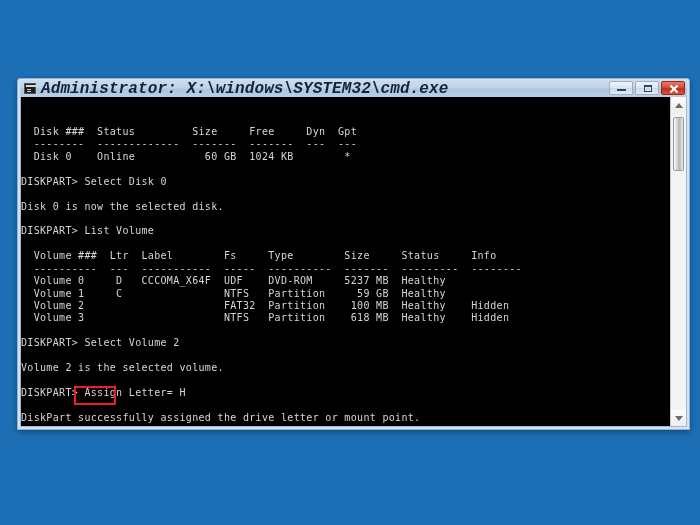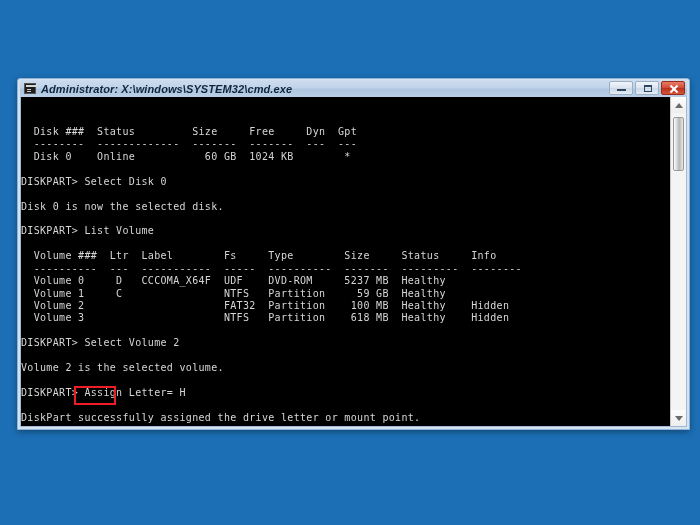--- a/index.html
+++ b/index.html
@@ -49,24 +49,24 @@
     background:#d8d8d8;
   }
   #cmd-icon::after {
     content:"";
     position:absolute; left:2px; top:5px;
     width:4px; height:1px;
     background:#cfcfcf;
     box-shadow:0 2px 0 #cfcfcf;
   }
   #title-text {
-    font-family:Liberation Sans, sans-serif;
+    font-family:Liberation Mono, monospace;
     font-style:italic;
     font-weight:700;
-    font-size:11px;
+    font-size:16px;
     color:#10253c;
     white-space:nowrap;
     letter-spacing:.1px;
   }
   #win-controls {
     position:absolute; right:2px; top:1px;
     display:flex; gap:2px;
   }
   .win-btn {
     width:24px; height:14px;

